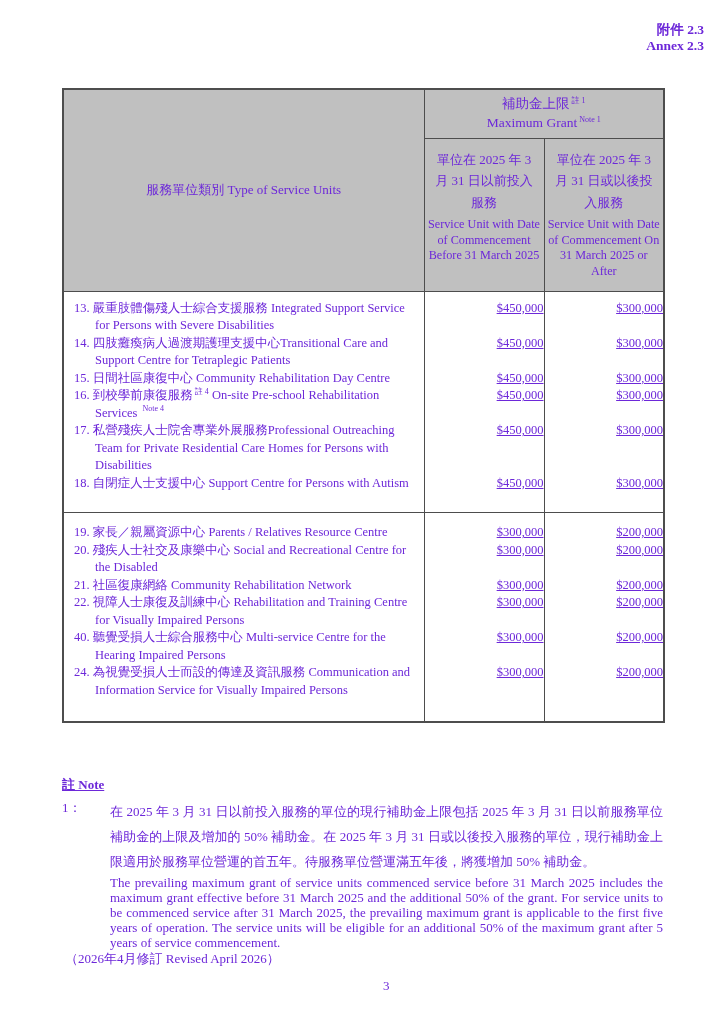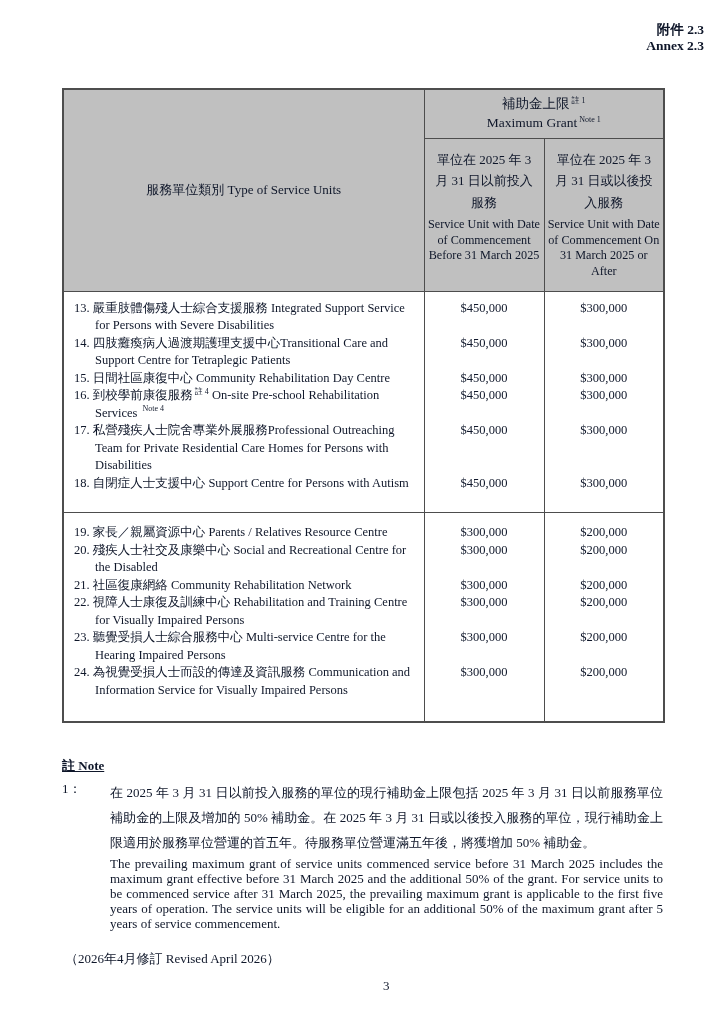--- a/index.html
+++ b/index.html
@@ -2,21 +2,21 @@
 <html><head>
 <meta charset="utf-8">
 <style>
   * { margin:0; padding:0; box-sizing:border-box; }
   html,body { background:#e8e8e8; }
   .page {
     position:relative;
     width:724px; height:1024px;
     background:#ffffff;
     font-family:"Liberation Serif","DejaVu Serif",serif;
-    color:#0f172a;
+    color:#6d28d9;
     overflow:hidden;
     margin:0 auto;
   }
   .annex {
     position:absolute; top:22px; right:20px;
     text-align:right; font-weight:bold;
     font-size:13.5px; line-height:16px;
   }
   
   table.grant-table {
@@ -35,27 +35,27 @@
   th.type-h { font-size:13px; text-align:center; }
   th.grant-h { height:49px; text-align:center; font-size:13.5px; line-height:19px; padding-top:4px; vertical-align:top; }
   th.col-h { height:153px; text-align:center; vertical-align:top; padding-top:10px; }
   th.col-h .zh { font-size:13px; line-height:21.5px; padding:0 6px; }
   th.col-h .en { font-size:12.2px; line-height:15.5px; padding:0 3px; margin-top:4px; }
   sup { font-size:8px; line-height:0; vertical-align:super; margin-left:2px; font-weight:inherit; }
   td { border-left:1px solid #4d4d4d; vertical-align:top; line-height:17.5px; }
   tbody.grp2 { border-top:1px solid #4d4d4d; }
   td.label { padding:0 4px 0 10px; }
   td.label .li { padding-left:21px; text-indent:-21px; }
-  td.amt { text-align:center; }
+  td.amt { text-align:right;text-decoration:underline; }
   tbody.grp1 tr:first-child td { padding-top:8px; }
   tbody.grp1 tr:last-child td { padding-bottom:20px; }
   tbody.grp2 tr:first-child td { padding-top:11px; }
   tbody.grp2 tr:last-child td { padding-bottom:22px; }
   
-  .notes { position:absolute; left:62px; top:757px; width:601px; font-size:13px; }
+  .notes { position:absolute; left:62px; top:776px; width:601px; font-size:13px; }
   .notes-heading { font-weight:bold; text-decoration:underline; margin-bottom:5px; }
   .note-item { display:flex; }
   .note-no { width:48px; flex:none; }
   .note-body { flex:1; text-align:justify; }
   .note-zh { line-height:25px; }
   .note-en { line-height:15px; margin-top:1px; }
   
   .footer-line { position:absolute; top:950px; left:65px; font-size:13px; }
   .page-num { position:absolute; top:978px; left:383px; font-size:13px; }
 </style>
@@ -164,21 +164,21 @@
       </tr>
       <tr>
         <td class="label">
             <div class="li"><span>22.</span> <span>視障人士康復及訓練中心  Rehabilitation and Training Centre for Visually Impaired Persons</span></div>
           </td>
         <td class="amt">$300,000</td>
         <td class="amt">$200,000</td>
       </tr>
       <tr>
         <td class="label">
-            <div class="li"><span>23.</span> <span>聽覺受損人士綜合服務中心 Multi-service Centre for the Hearing Impaired Persons</span></div>
+            <div class="li"><span>40.</span> <span>聽覺受損人士綜合服務中心 Multi-service Centre for the Hearing Impaired Persons</span></div>
           </td>
         <td class="amt">$300,000</td>
         <td class="amt">$200,000</td>
       </tr>
       <tr>
         <td class="label">
             <div class="li"><span>24.</span> <span>為視覺受損人士而設的傳達及資訊服務 Communication and Information Service for Visually Impaired Persons</span></div>
           </td>
         <td class="amt">$300,000</td>
         <td class="amt">$200,000</td>

